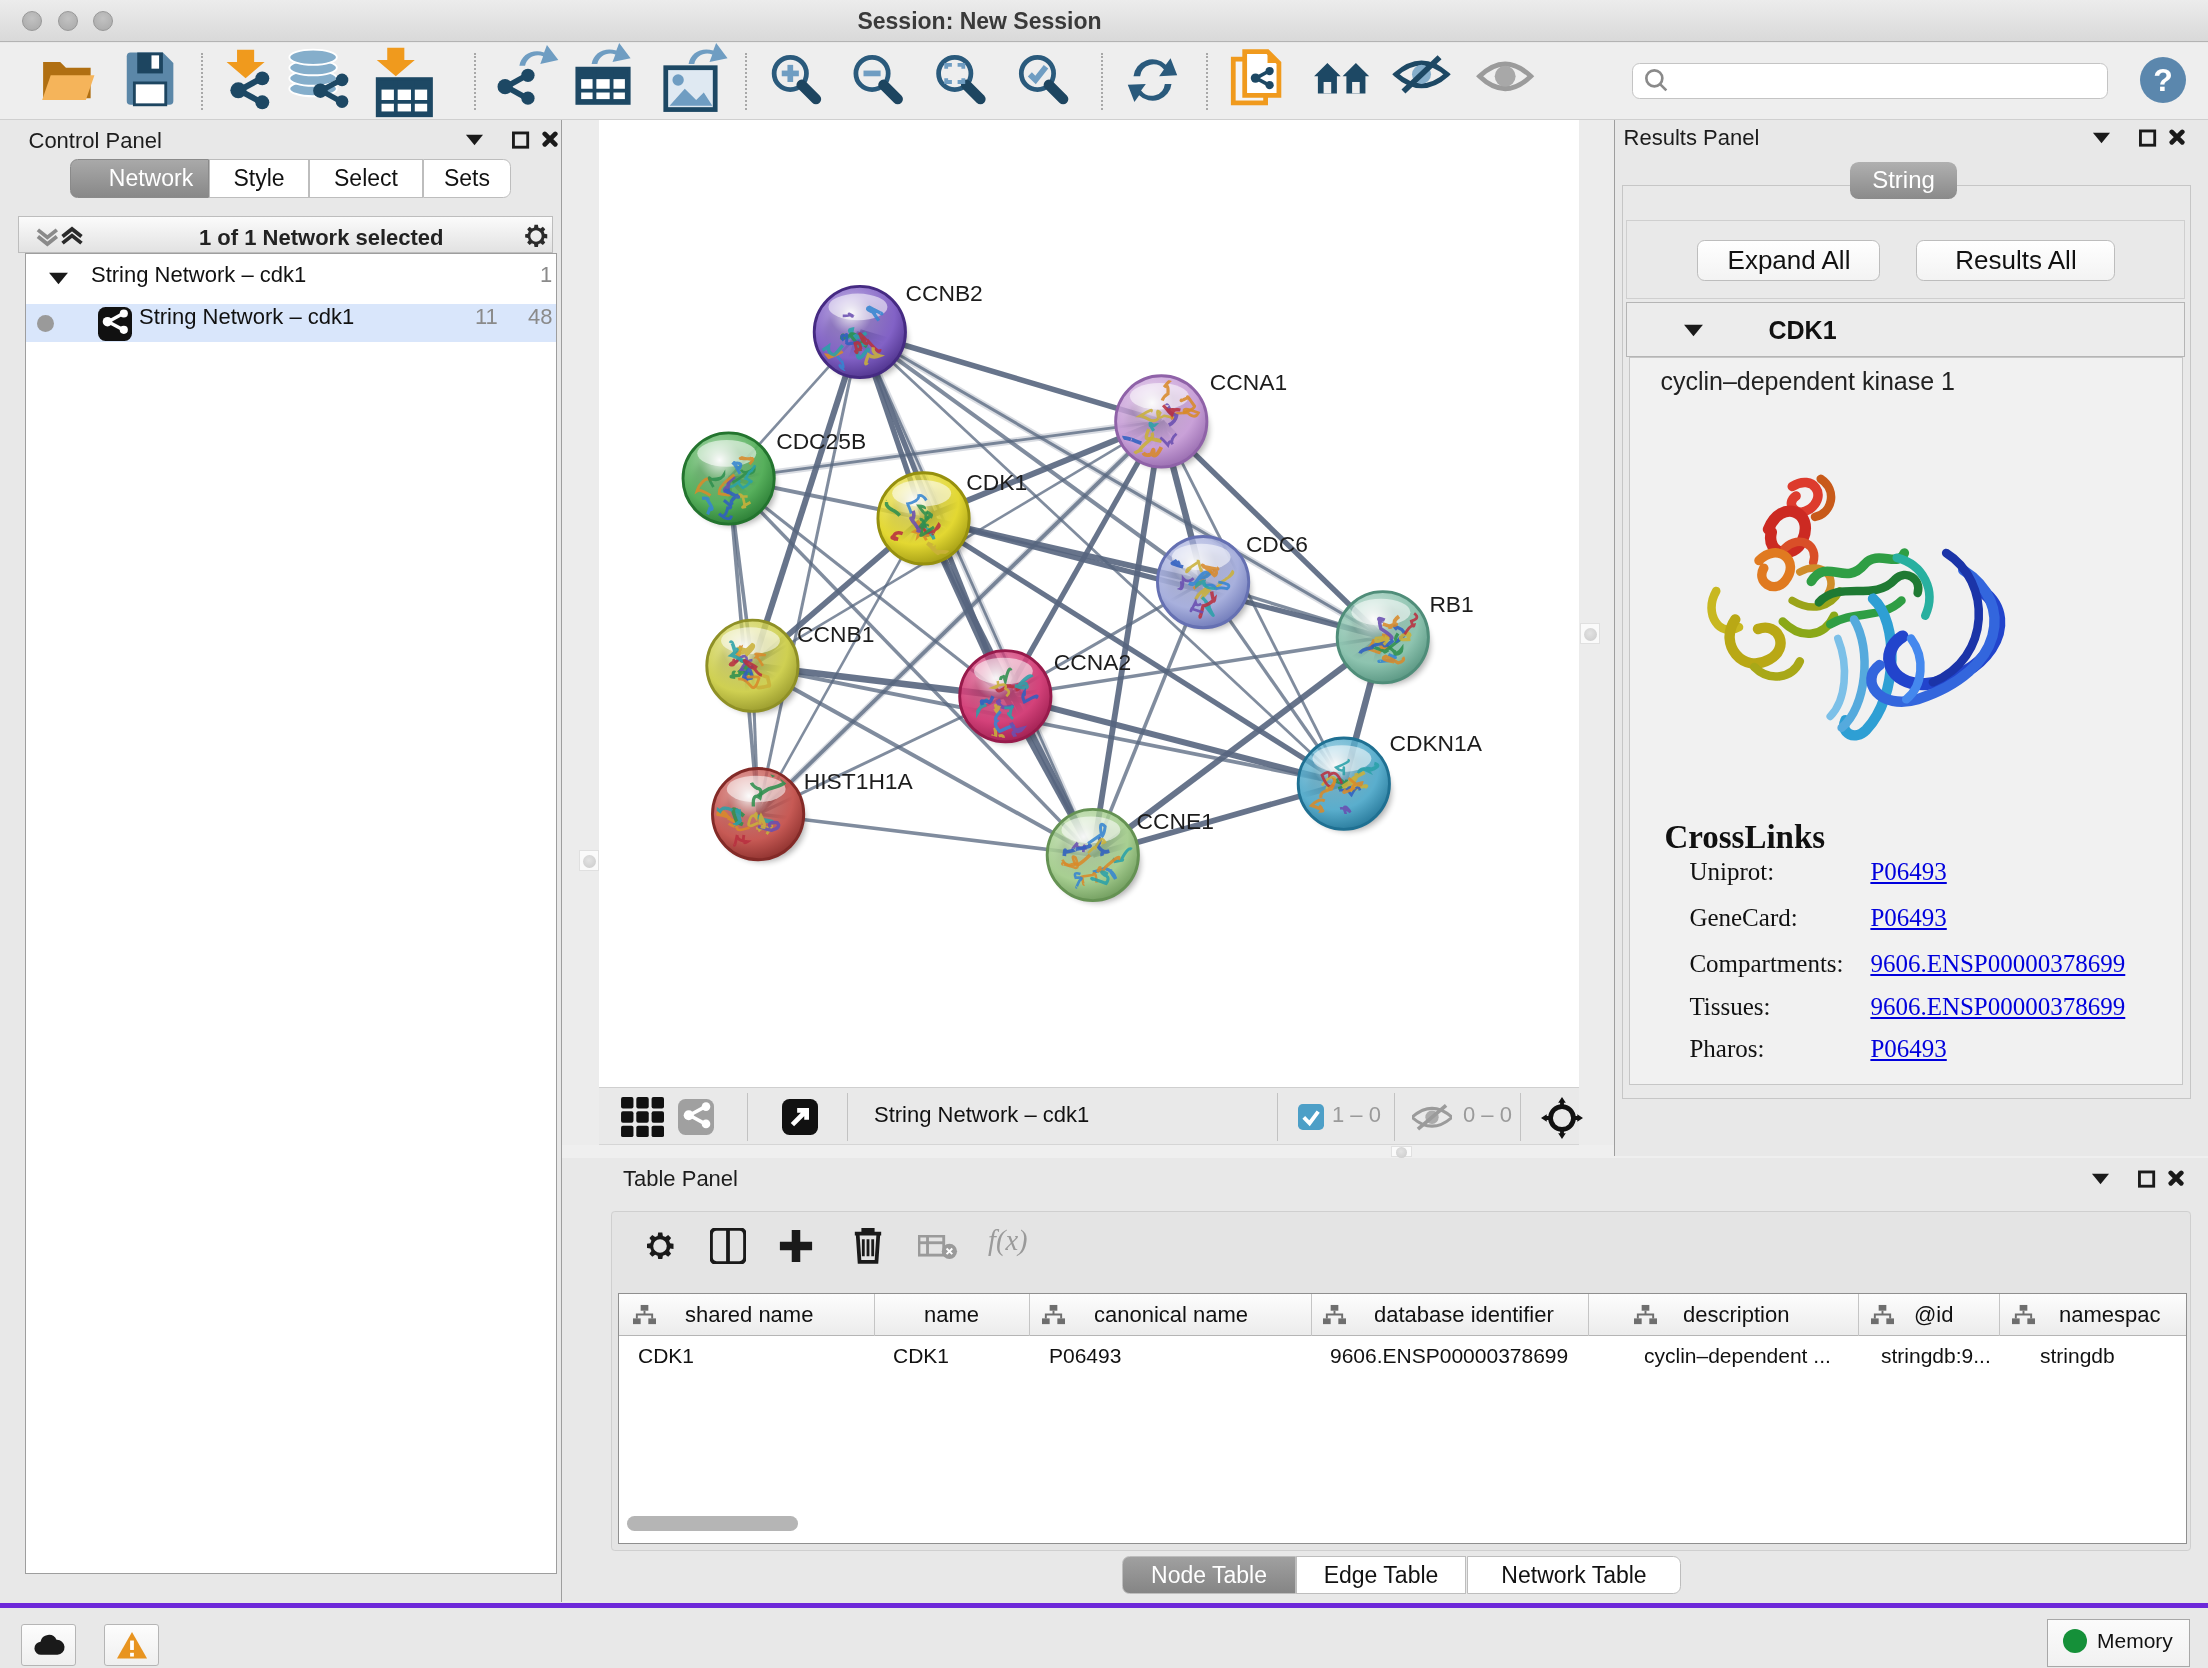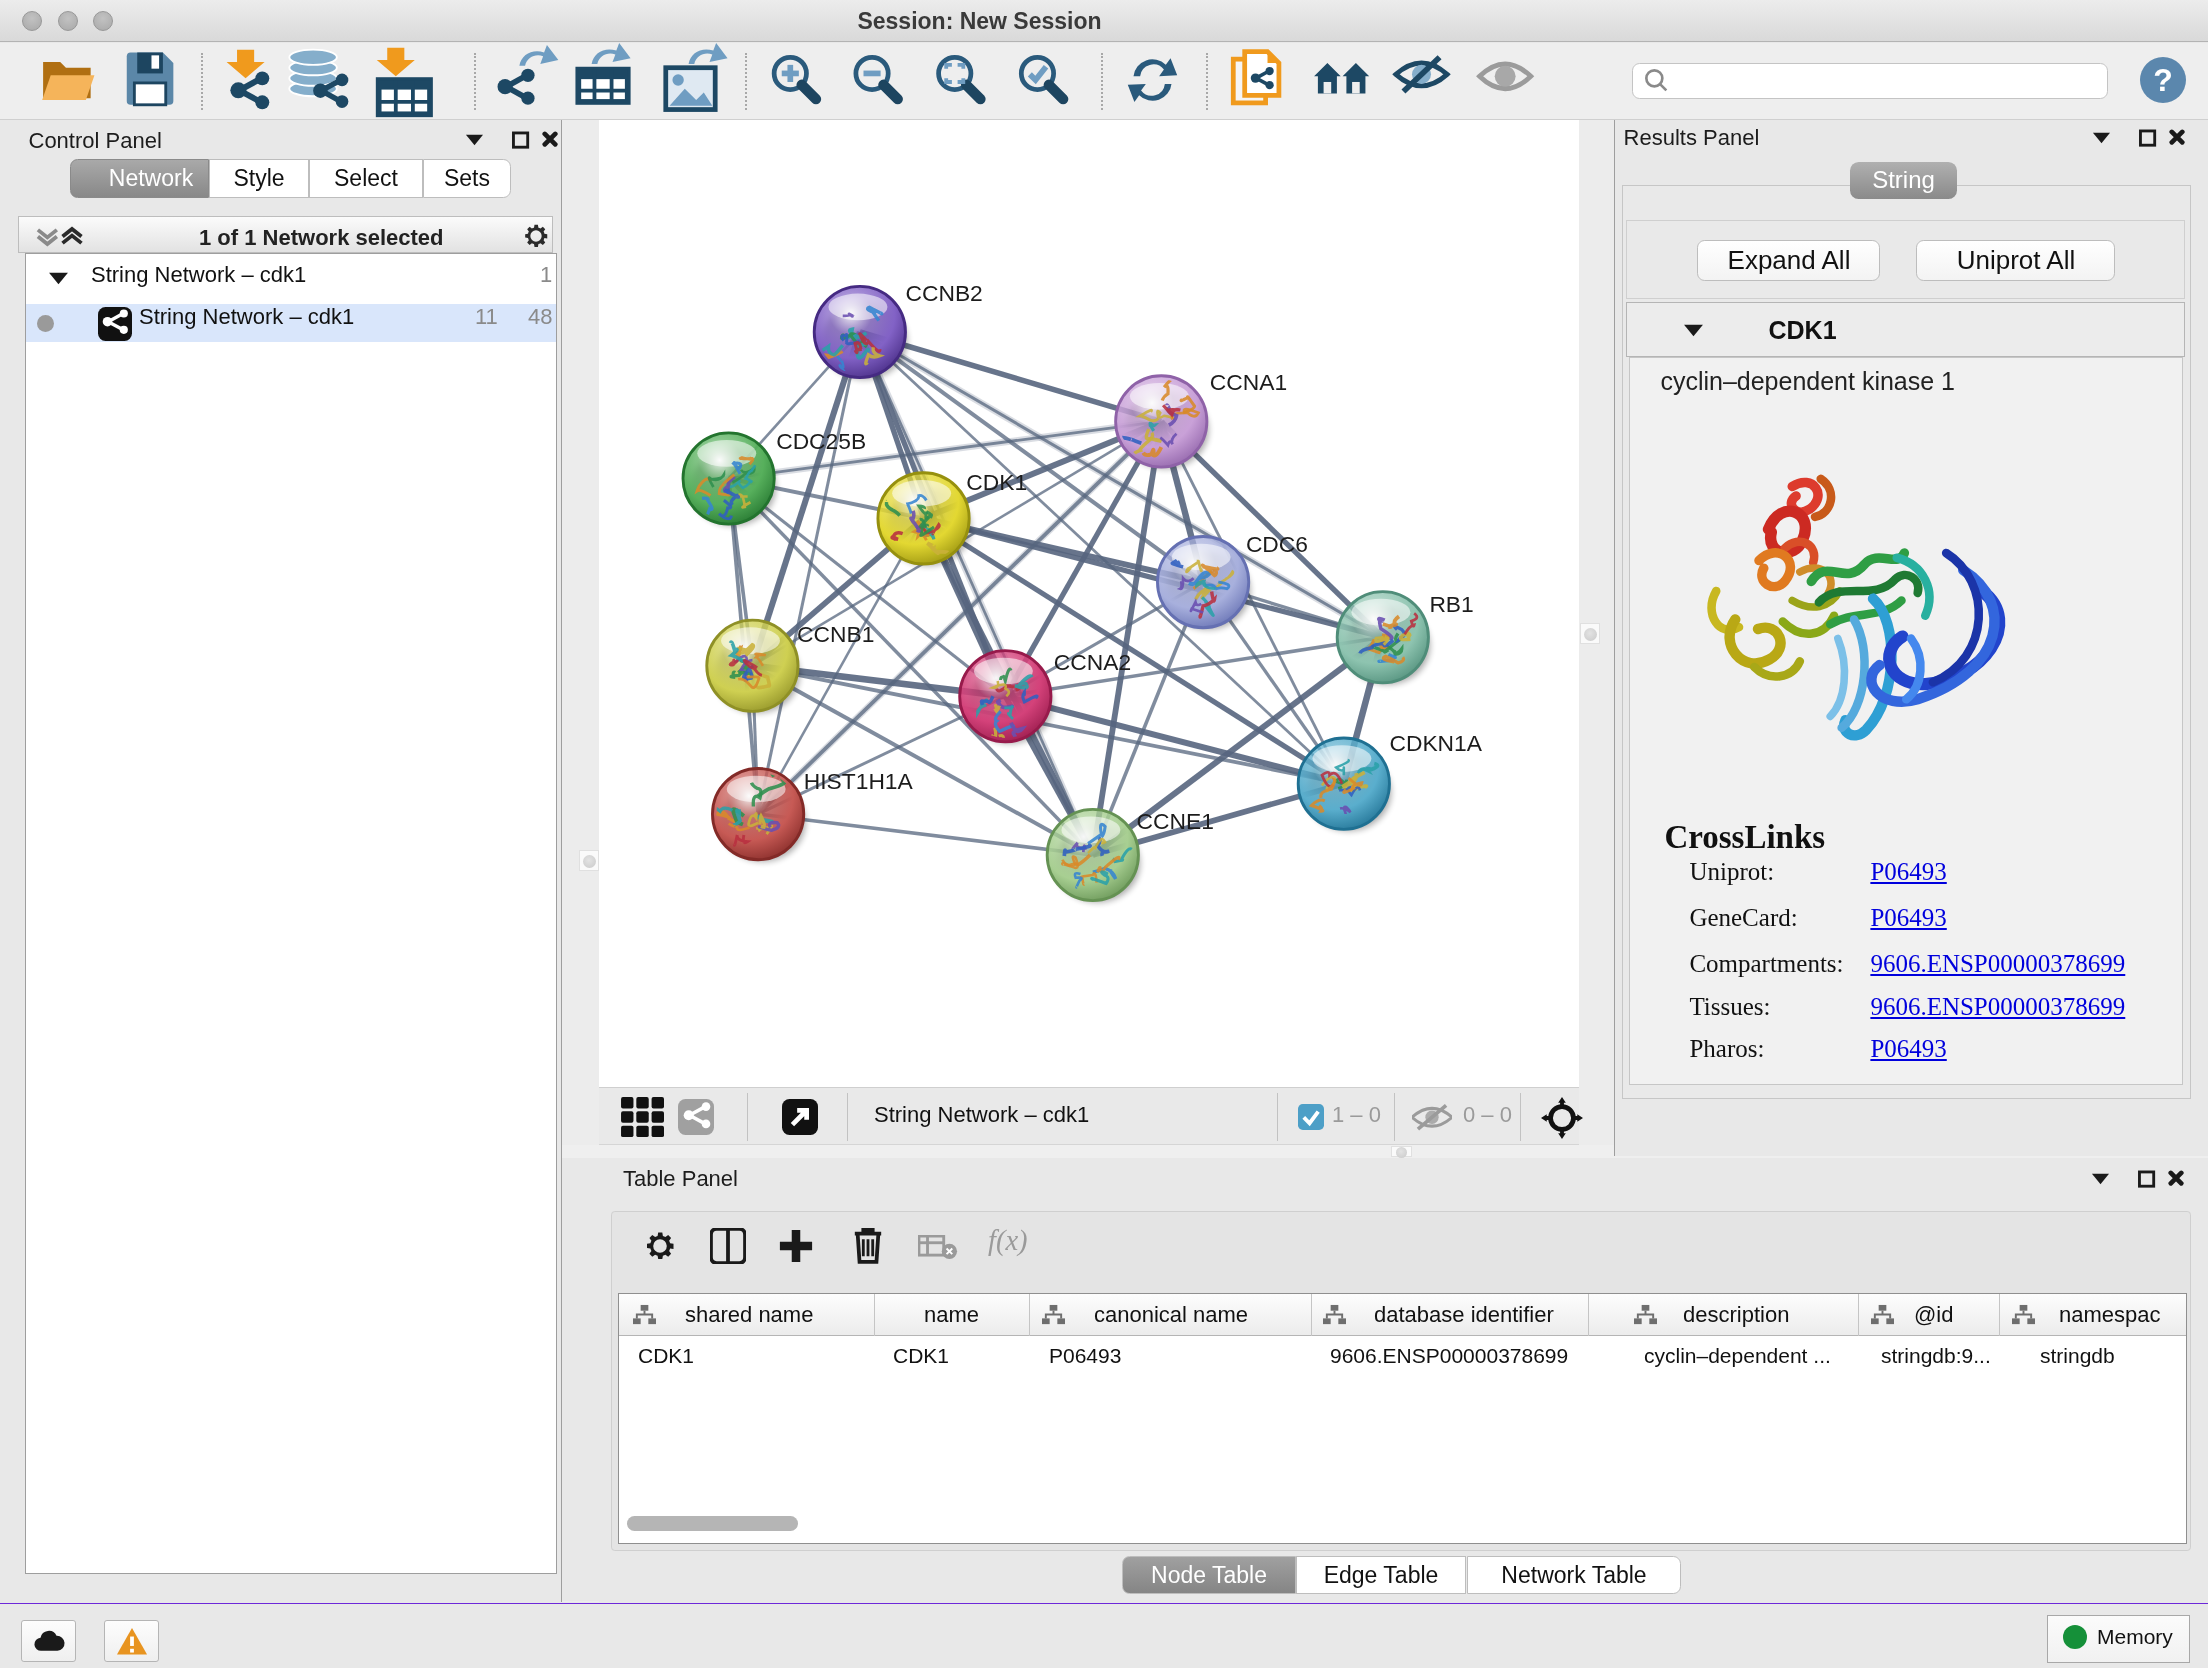--- a/index.html
+++ b/index.html
@@ -52,21 +52,21 @@
 #tpanel { left:562px; top:1158px; width:1646px; height:443px; background:#e8e8e8; }
 #tbox { left:49px; top:53px; width:1580px; height:340px; background:#e4e4e4; border:1px solid #cfcfcf; border-radius:3.8px;}
 #ttable { left:56px; top:135px; width:1569px; height:251px; background:#fff; border:1px solid #8f8f8f; }
 #thead { left:0px; top:0px; width:1567px; height:42px;
   background:linear-gradient(#fdfdfd,#ececec); border-bottom:1px solid #b5b5b5;
   font-size:22px; color:#111; }
 .tcol { top:0; height:42px; border-right:1px solid #c5c5c5; }
 .tcol span { top:7.6px; }
 .btab { top:398px; height:38px; border:1px solid #bdbdbd; background:#fff;
   font-size:23px; color:#111; text-align:center; line-height:36px; }
-#statusbar { left:0; top:1603px; width:2208px; height:66px; background:#e8e8e8; border-top:1px solid #6d28d9; }
+#statusbar { left:0; top:1603px; width:2208px; height:66px; background:#e8e8e8; border-top:5px solid #6d28d9; }
 .sbtn { top:16px; width:55px; height:42px; background:linear-gradient(#fdfdfd,#efefef);
   border:1.9px solid #b5b5b5; border-radius:2.9px; text-align:center; }
 #membtn { left:2047px; top:10.5px; width:143px; height:48px; background:linear-gradient(#fbfbfb,#f1f1f1);
   border:1.9px solid #a8a8a8; font-size:21px; color:#111; }
 </style>
 </head>
 <body>
 <div id="win">
   <div class="abs" id="titlebar"></div>
   <div class="abs tl" style="left:22px;"></div>
@@ -708,21 +708,21 @@
     <div class="abs ptitle" style="left:8.6px; top:4.8px;">Results Panel</div>
     <svg class="abs" style="left:477px;top:8.6px" width="95" height="21" viewBox="0 0 100 22">
 <path d="M1,4 L19,4 L10,15 z" fill="#1a1a1a"></path>
 <rect x="51" y="2" width="15" height="15" fill="none" stroke="#1a1a1a" stroke-width="3"></rect>
 <path d="M84,3 L95,14 M95,3 L84,14" stroke="#1a1a1a" stroke-width="5" stroke-linecap="round"></path>
       </svg>
     <div class="abs" id="stringtab">String</div>
     <div class="abs" id="rbox">
       <div class="abs" id="expbox">
         <div class="abs rbtn" style="left:70px; width:183px;">Expand All</div>
-        <div class="abs rbtn" style="left:289px; width:199px;">Uniprot All</div>
+        <div class="abs rbtn" style="left:289px; width:199px;">Results All</div>
       </div>
       <div class="abs" id="cdkhead">
         <svg class="abs" style="left:55px;top:19px" width="23" height="17" viewBox="0 0 24 18">
             <path d="M2,3 L22,3 L12,15 z" fill="#1a1a1a"></path>
           </svg>
         <span class="abs" style="left:141px; top:13.3px; font-size:25px; font-weight:bold; color:#111;">CDK1</span>
       </div>
       <div class="abs" id="cdkbody">
         <span class="abs" style="left:30px; top:8.6px; font-size:25px; color:#222;">cyclin–dependent kinase 1</span>
         <svg class="abs" id="protein" style="left:48px; top:100px;" width="352" height="304" viewBox="0 0 370 320">

